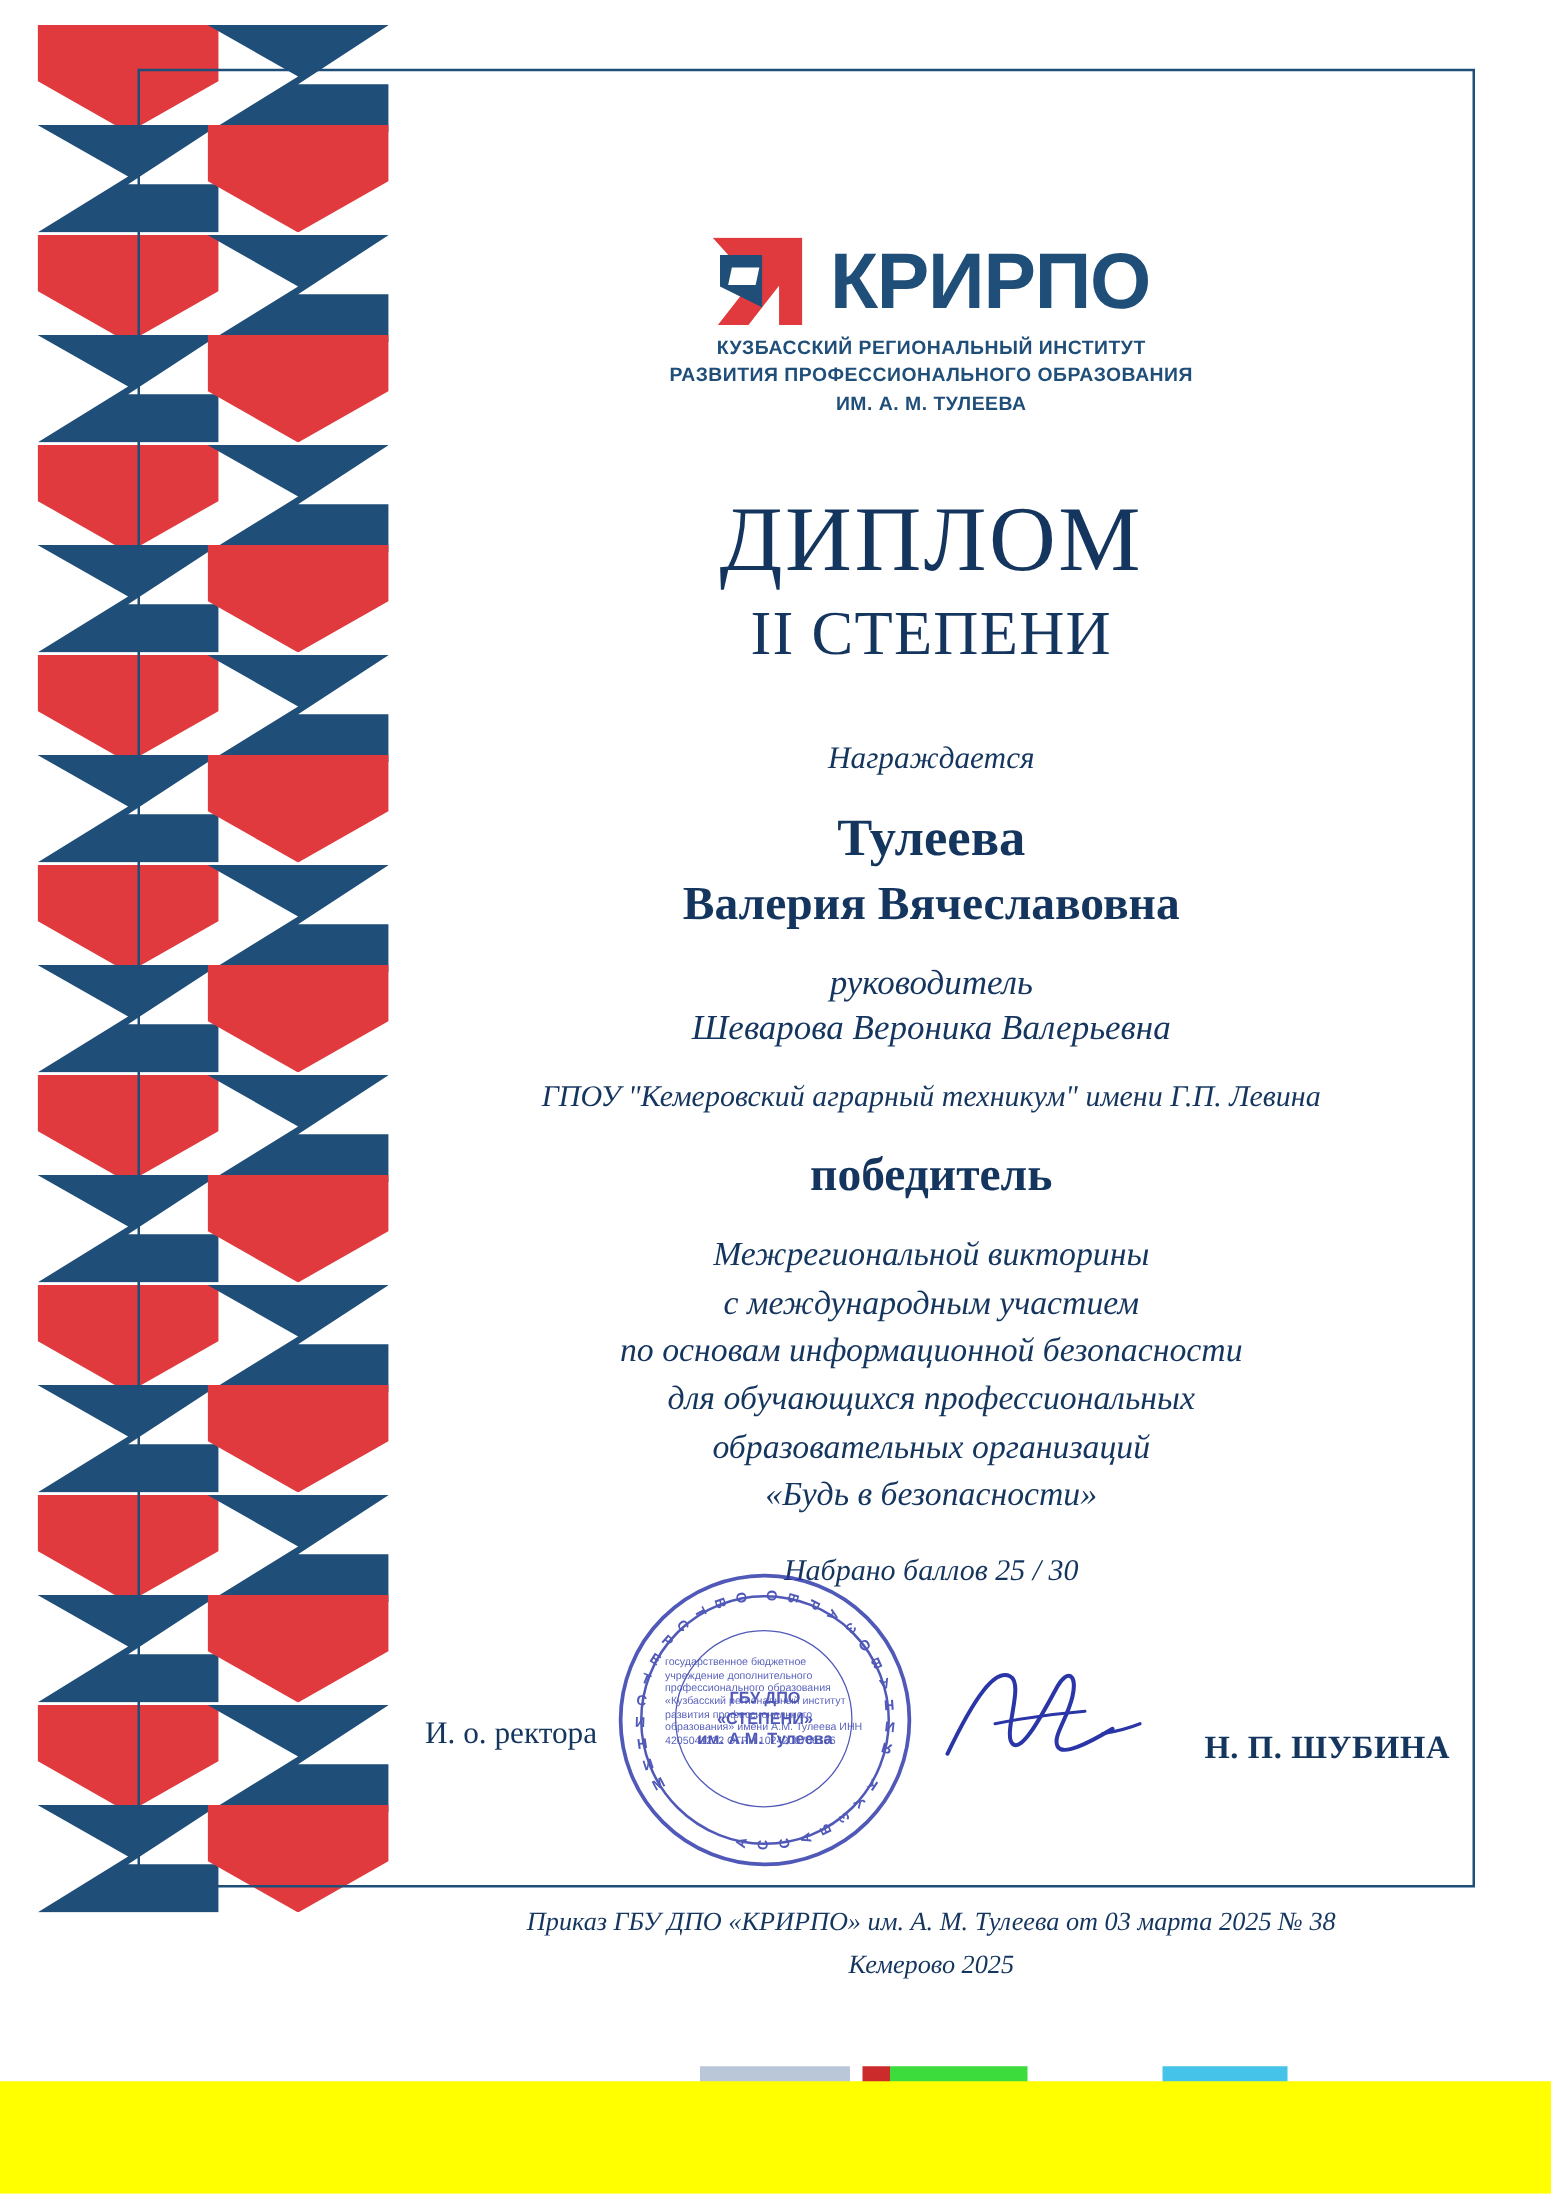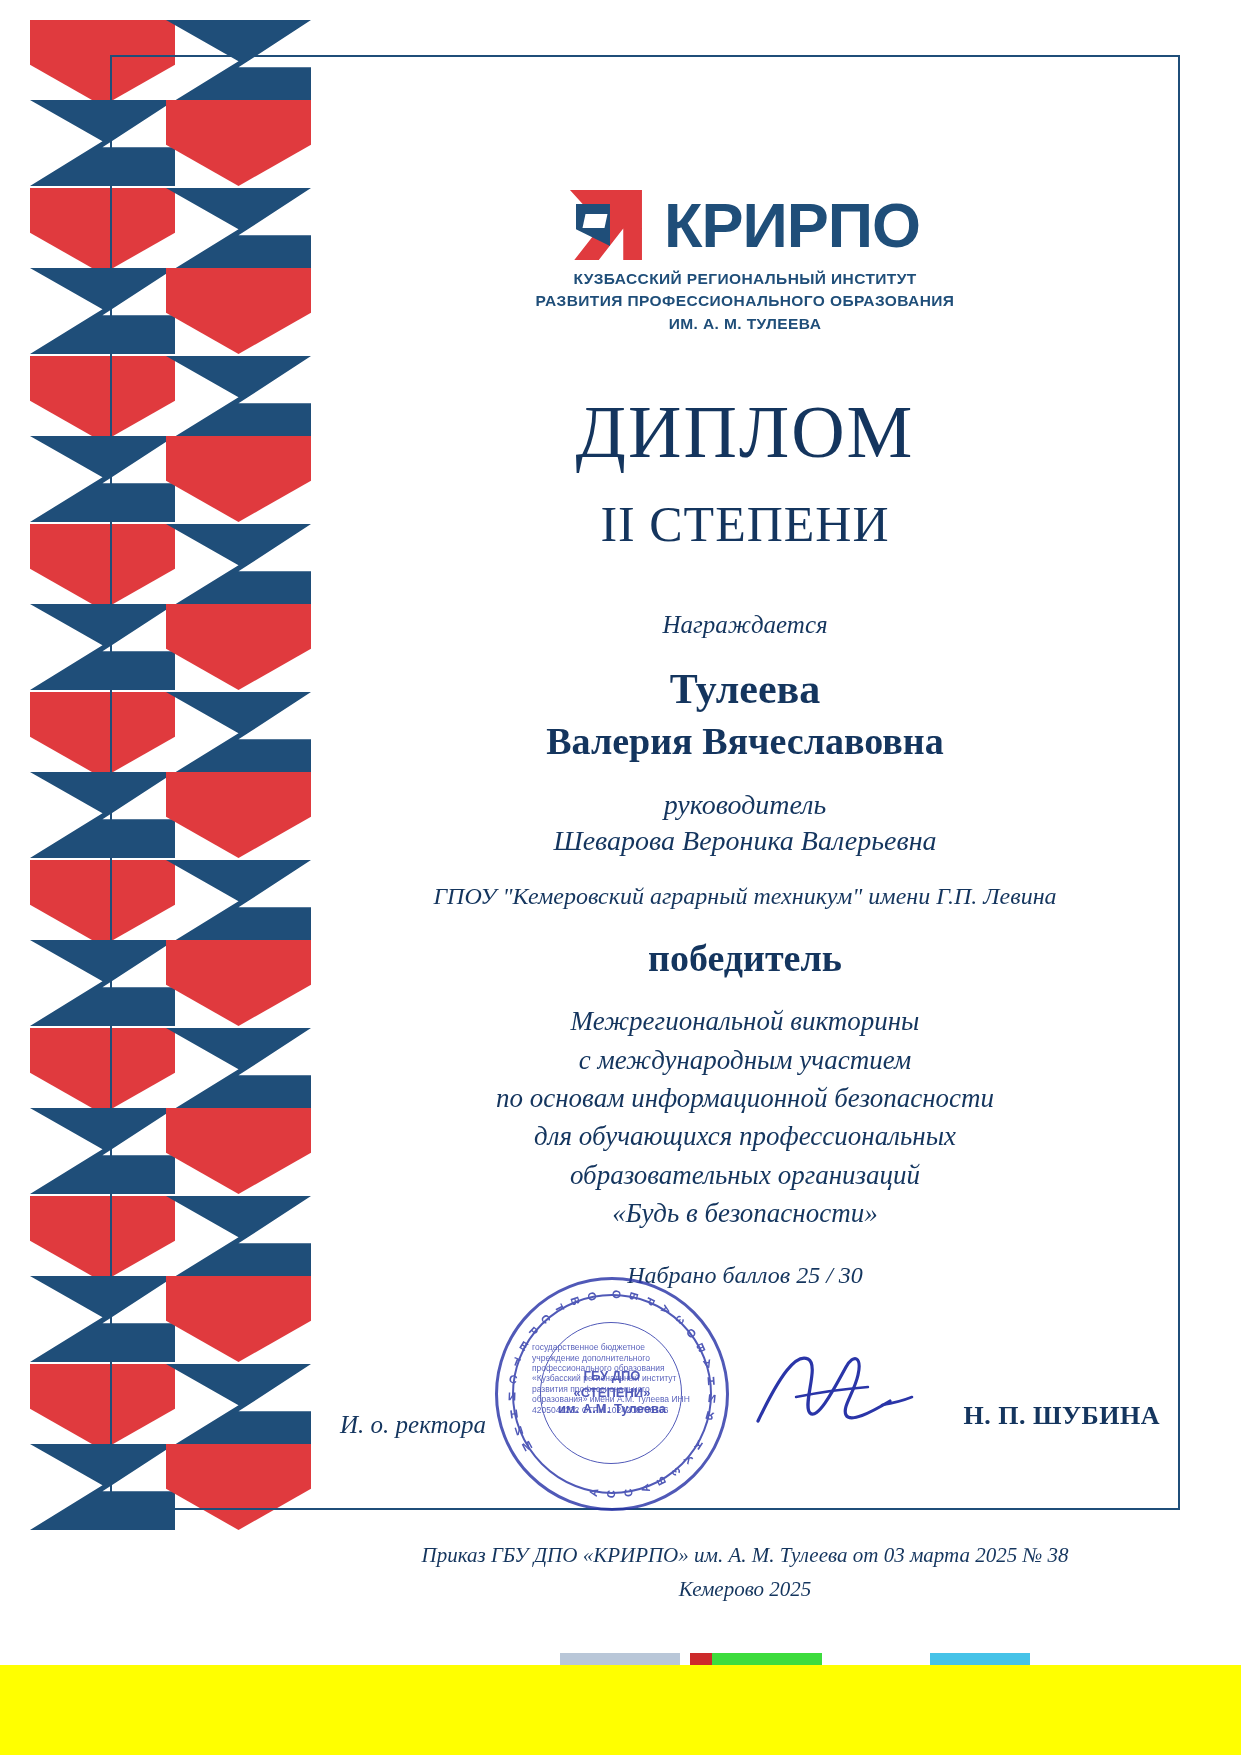--- a/index.html
+++ b/index.html
@@ -118,21 +118,21 @@
 
   
   .diploma-title {
     margin-top: 60px;
     font-size: 74px;
     letter-spacing: 2px;
     color: #14355e;
     line-height: 1;
   }
   .diploma-degree {
-    margin-top: 26px;
+    margin-top: 8px;
     font-size: 50px;
     letter-spacing: 1px;
     color: #14355e;
   }
 
   .awarded-label {
     margin-top: 58px;
     font-size: 25px;
     font-style: italic;
   }
@@ -180,23 +180,22 @@
 
   
   .sign-row {
     position: relative;
     margin-top: 66px;
     height: 110px;
   }
   .sign-left {
     position: absolute;
     left: 10px;
-    top: 56px;
+    top: 36px;
     font-size: 25px;
-    font-style: italic;
   }
   .sign-right {
     position: absolute;
     right: 0px;
     top: 46px;
     font-size: 26px;
     font-weight: bold;
     letter-spacing: 0.5px;
   }
 

